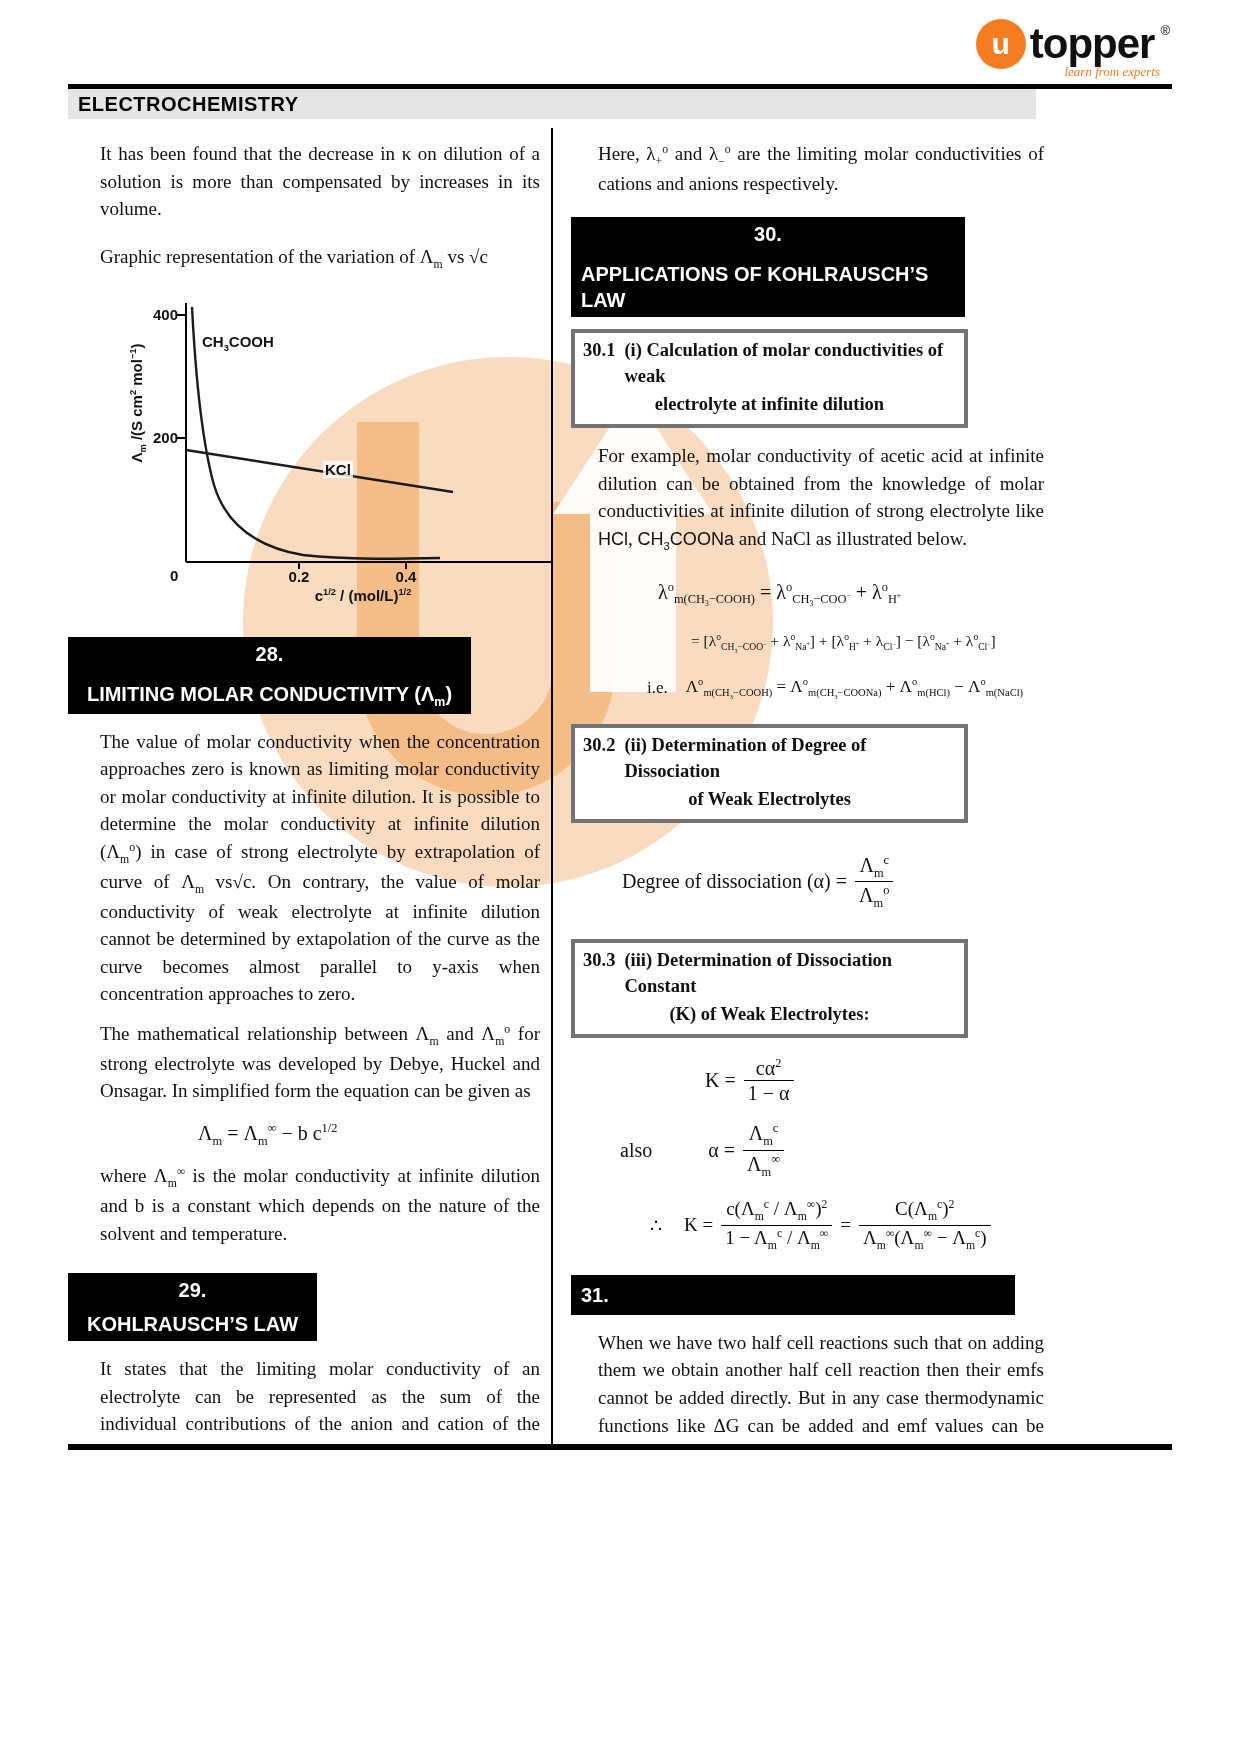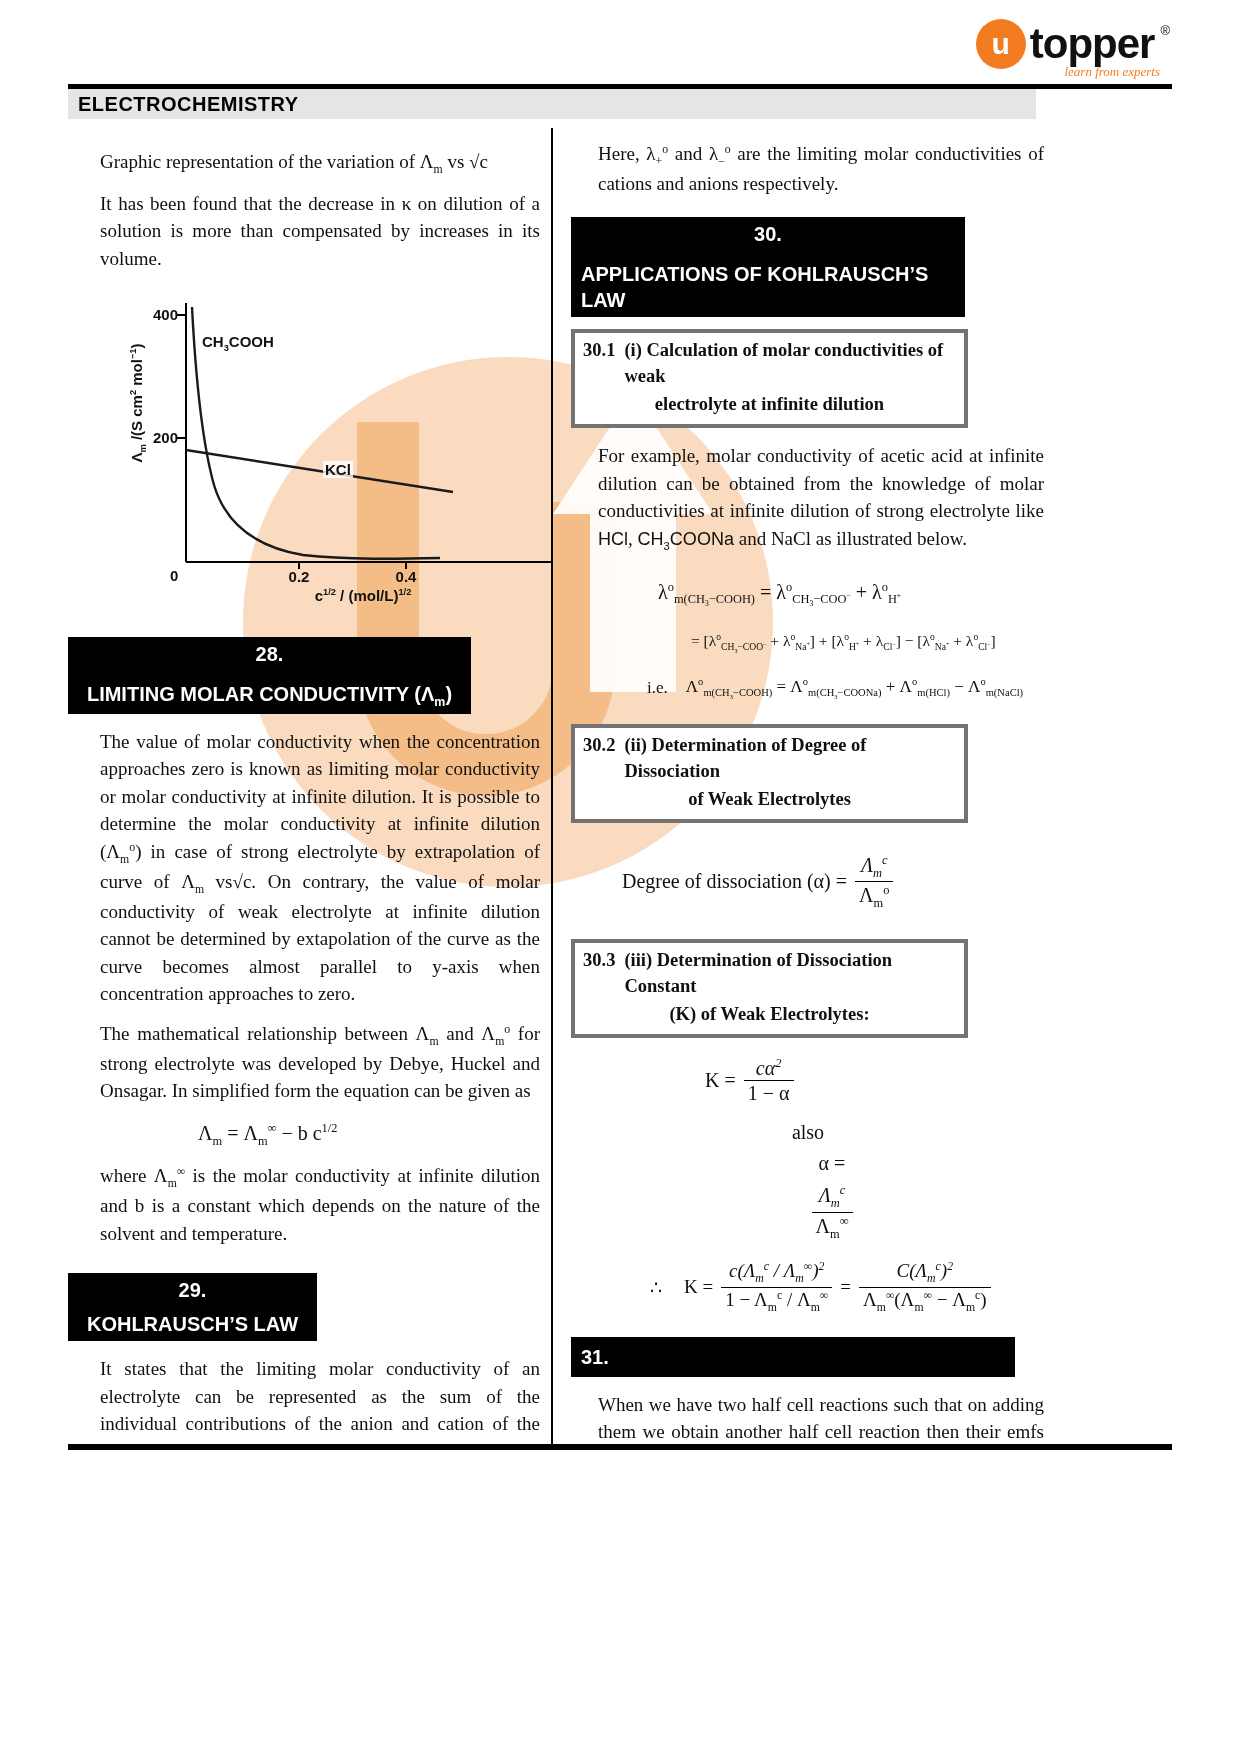--- a/index.html
+++ b/index.html
@@ -72,21 +72,21 @@
     border:4px solid #737373; width:397px; padding:5px 8px 6px 8px;
     font-weight:bold; font-size:18.5px; line-height:1.4; background:#fff;
   }
   .sub-line1 { display:flex; gap:9px; }
   .sub-line2 { text-align:center; margin-top:2px; }
 
   
   .formula { font-size:20px; display:flex; align-items:center; gap:8px; }
   .formula-sm { font-size:15.5px; }
   .frac { display:inline-flex; flex-direction:column; vertical-align:middle; text-align:center; }
-  .frac .fn { display:block; border-bottom:1.5px solid #000; padding:0 4px 1px 4px;font-style:italic; }
+  .frac .fn { display:block; border-bottom:1.5px solid #000; padding:0 4px 1px 4px; }
   .frac .fd { display:block; padding:1px 4px 0 4px; }
   .eq-label { margin-right:10px; }
 
   
   .chart { position:relative; width:452px; height:314px; margin-left:50px; font-family:"Liberation Sans", sans-serif; }
   .chart svg { position:absolute; left:0; top:0; }
   .axis { stroke:#000; stroke-width:2; fill:none; }
   .curve { stroke:#1a1a1a; stroke-width:2.4; fill:none; }
   .chart .lbl { position:absolute; font-weight:bold; font-size:15px; color:#111; white-space:nowrap; }
   .ytick-400 { left:24px; top:11px; width:36px; text-align:right; }
@@ -131,23 +131,23 @@
 
   <div class="top-rule"></div>
   <div class="chapter-bar">
     <span>ELECTROCHEMISTRY</span>
   </div>
 
   <main class="columns">
 
     <section class="col-left">
 
+      <p class="body mt12">It has been found that the decrease in κ on dilution of a solution is more than compensated by increases in its volume.</p>
+
       <p class="body mt20">Graphic representation of the variation of Λ<sub>m</sub> vs √c</p>
-
-      <p class="body mt12">It has been found that the decrease in κ on dilution of a solution is more than compensated by increases in its volume.</p>
 
       <figure class="chart mt22">
         <svg width="452" height="314" viewBox="0 0 452 314">
           <line class="axis" x1="68" y1="8" x2="68" y2="267"></line>
           <line class="axis" x1="68" y1="267" x2="436" y2="267"></line>
           <line class="axis" x1="59" y1="20" x2="68" y2="20"></line>
           <line class="axis" x1="59" y1="143" x2="68" y2="143"></line>
           <line class="axis" x1="181" y1="267" x2="181" y2="274"></line>
           <line class="axis" x1="288" y1="267" x2="288" y2="274"></line>
           <path class="curve" d="M74,12 C77,70 82,140 96,190 C108,230 138,252 185,260 C230,265 280,264 322,263"></path>
@@ -247,21 +247,21 @@
       </div>
 
       <div class="formula mt18" style="margin-left:134px;">
         <span>K =</span>
         <span class="frac">
           <span class="fn">cα<sup>2</sup></span>
           <span class="fd">1 − α</span>
         </span>
       </div>
 
-      <div class="formula mt16" style="margin-left:49px;flex-direction:column;">
+      <div class="formula mt16" style="margin-left:49px;">
         <span style="margin-right:48px;">also</span>
         <span>α =</span>
         <span class="frac">
           <span class="fn">Λ<sub>m</sub><sup>c</sup></span>
           <span class="fd">Λ<sub>m</sub><sup>∞</sup></span>
         </span>
       </div>
 
       <div class="formula mt18" style="margin-left:79px; font-size:19px;">
         <span style="margin-right:14px;">∴</span>

